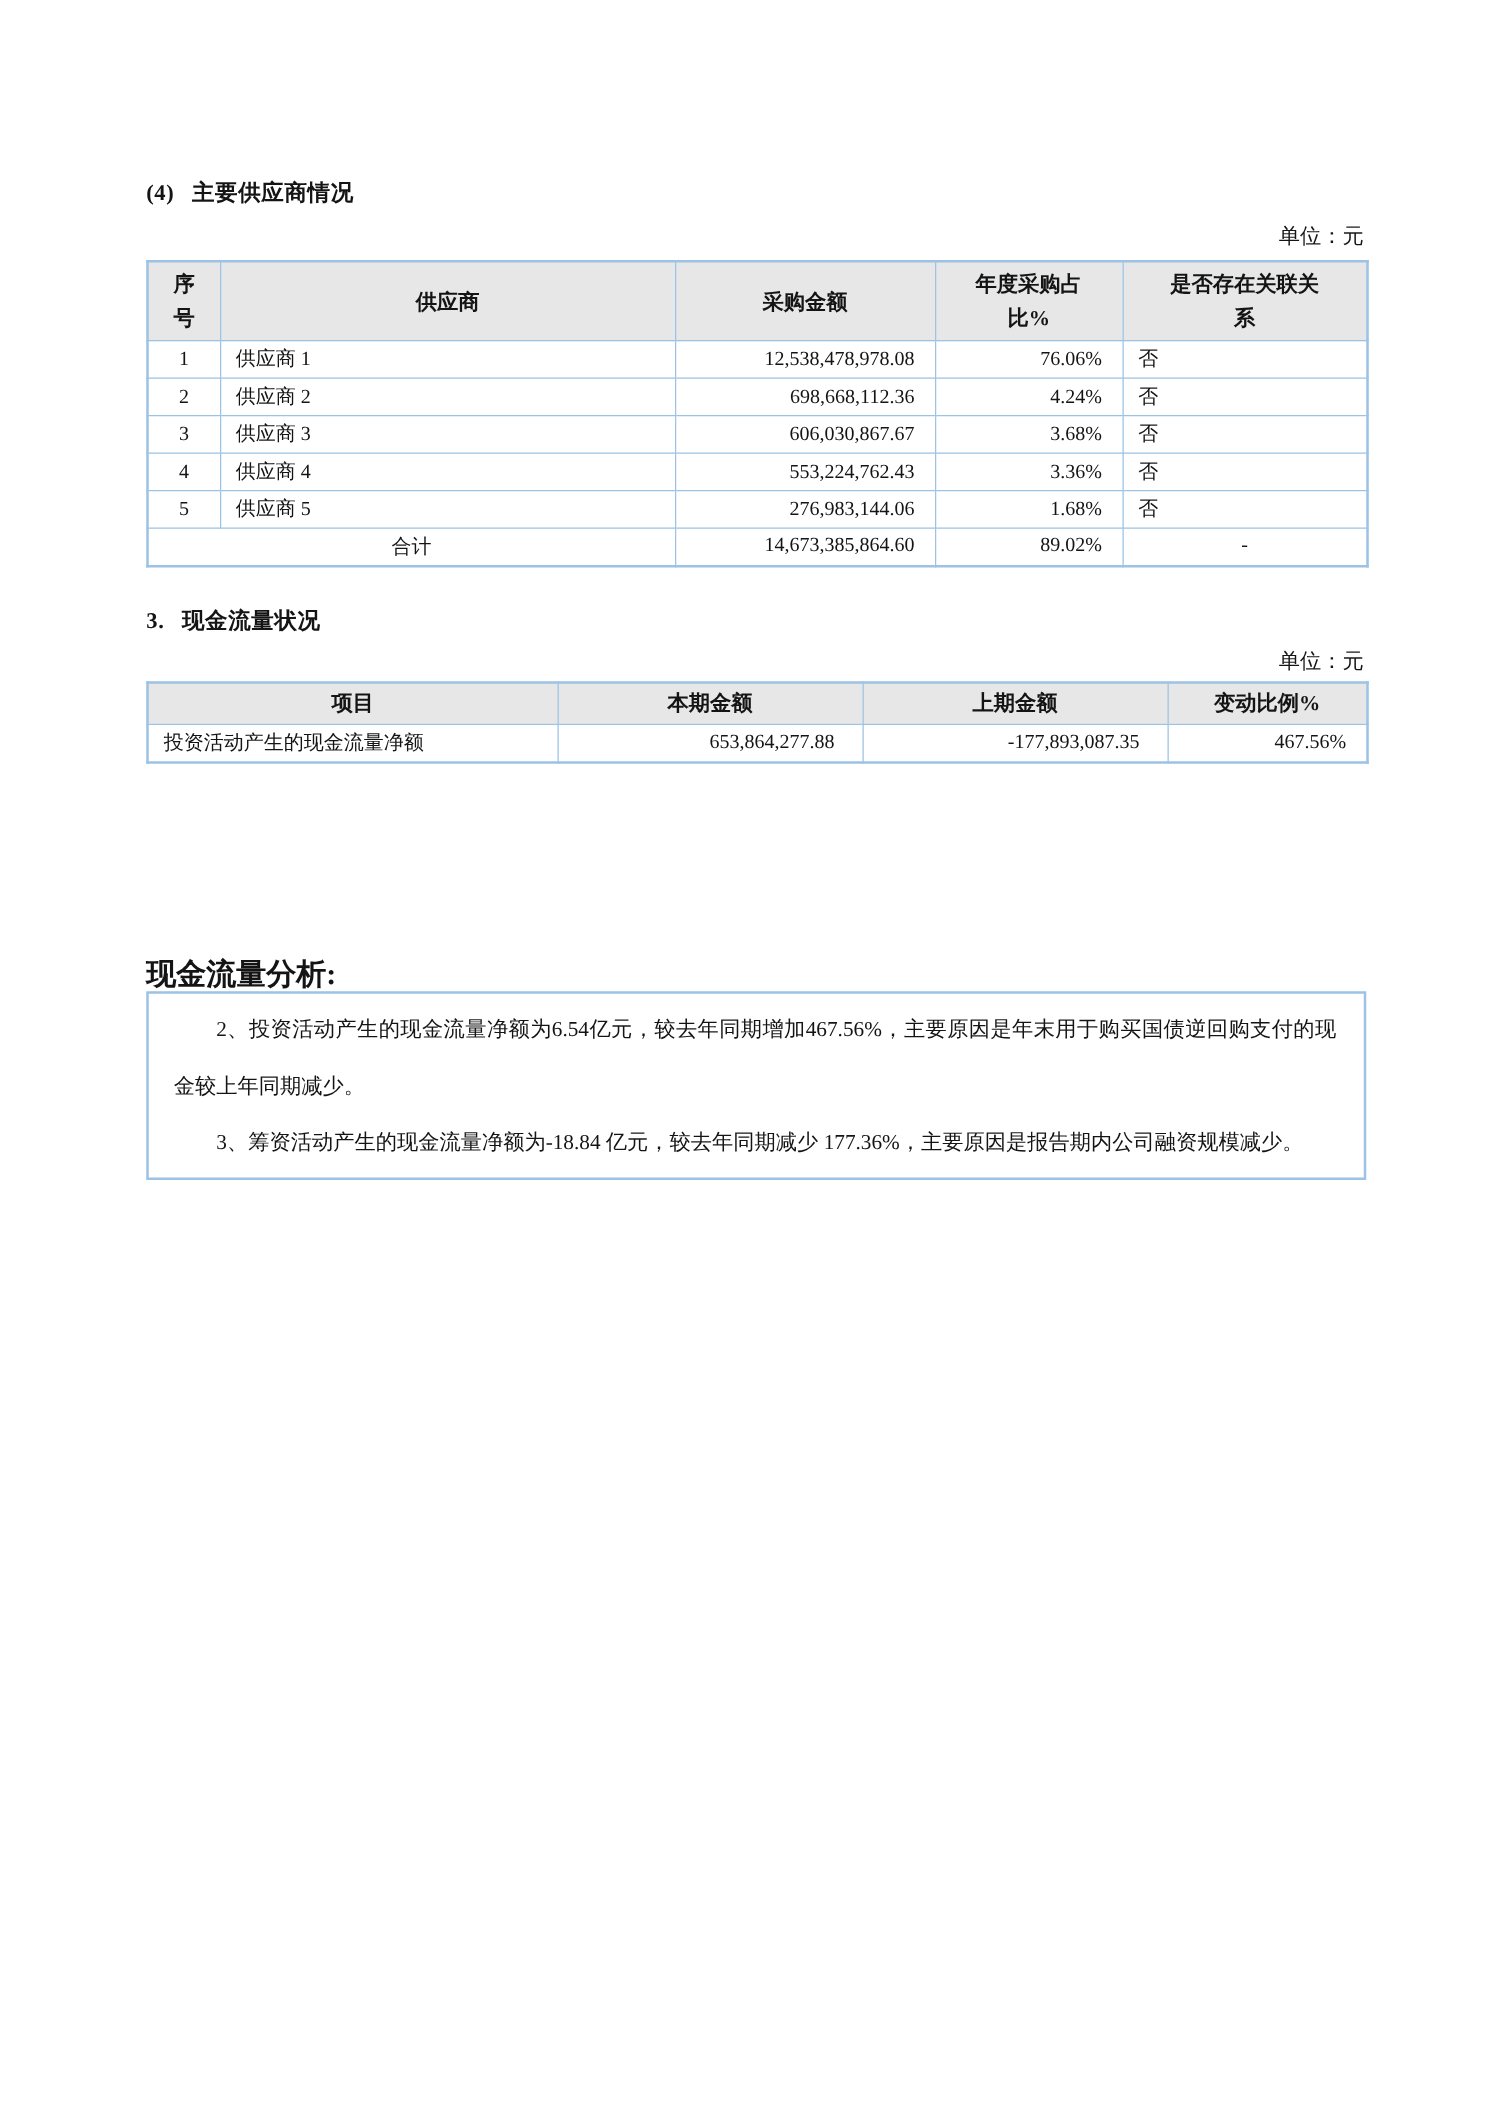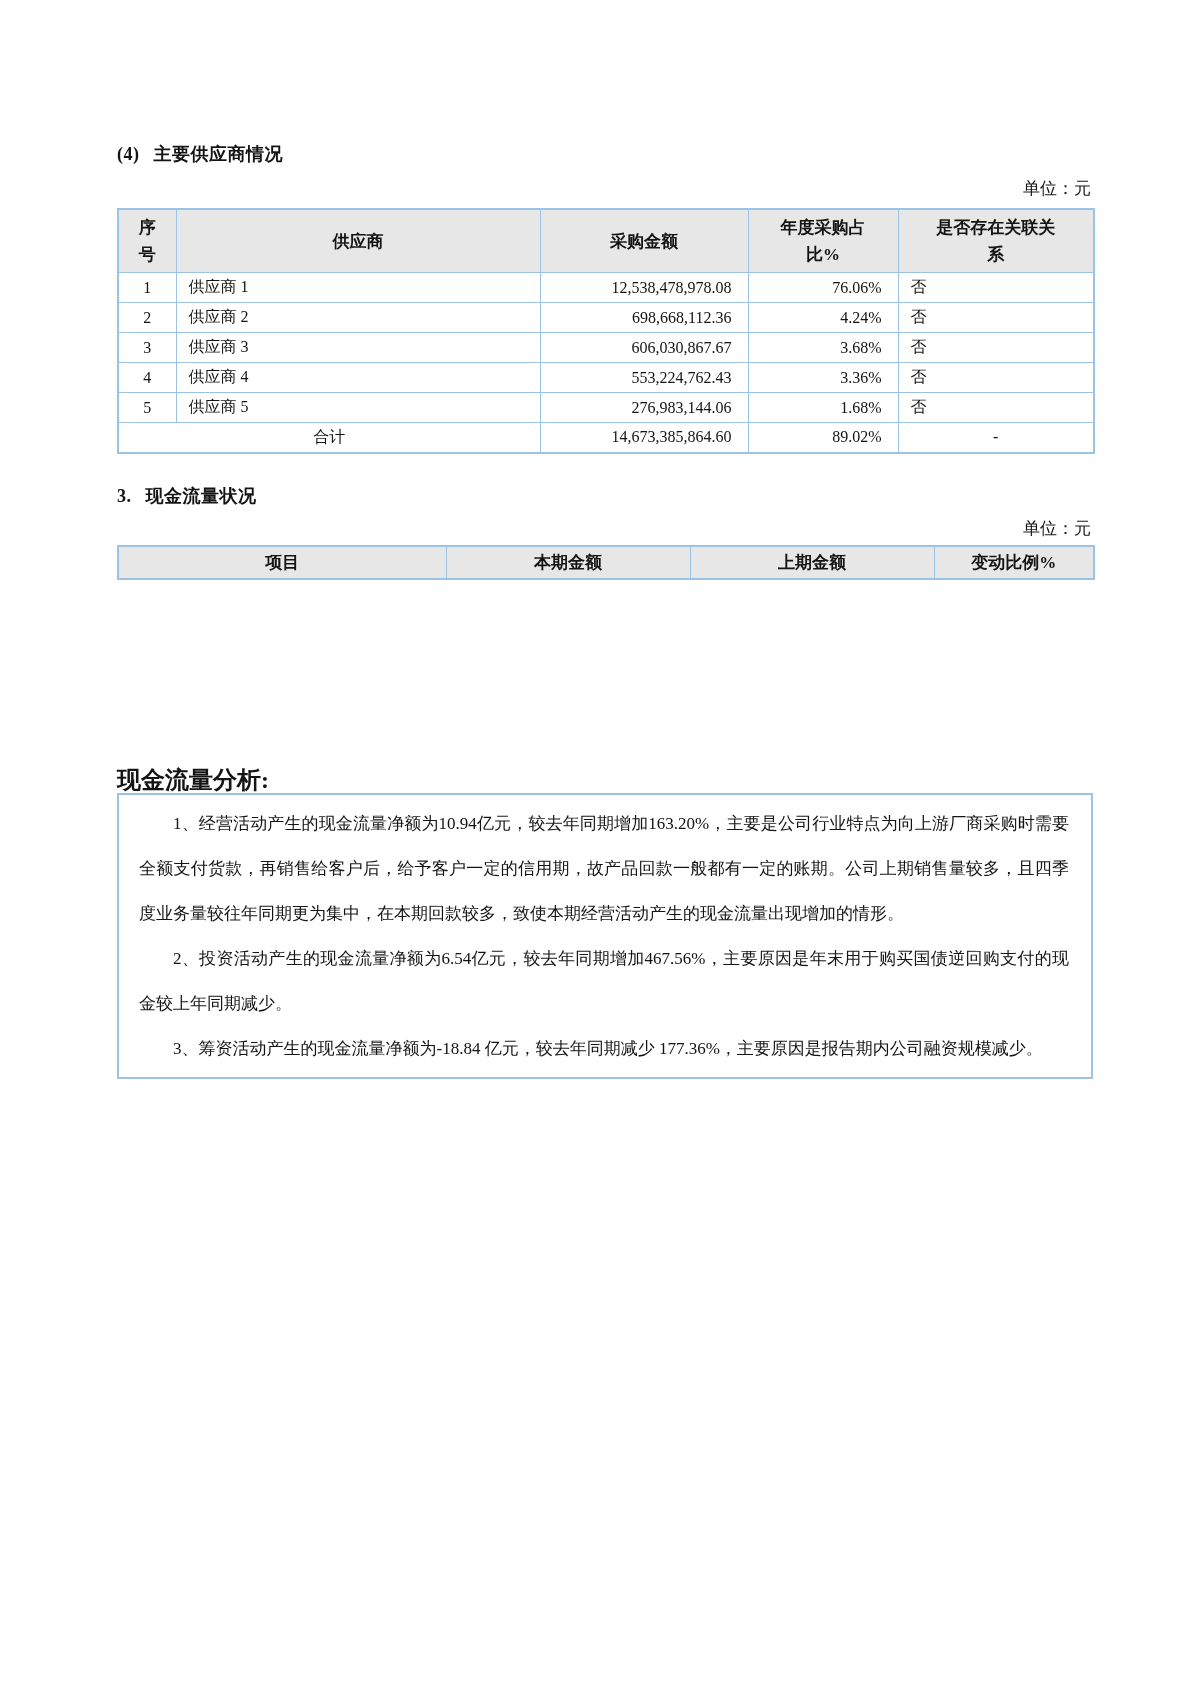--- a/index.html
+++ b/index.html
@@ -178,28 +178,33 @@
       <thead>
         <tr>
           <th>项目</th>
           <th>本期金额</th>
           <th>上期金额</th>
           <th>变动比例%</th>
         </tr>
       </thead>
       <tbody id="cashflow-tbody">
 
+  <tr>
+    <td class="l">投资活动产生的现金流量净额</td>
+    <td class="r" style="padding-right:22px">653,864,277.88</td>
+    <td class="r" style="padding-right:22px">-177,893,087.35</td>
+    <td class="r">467.56%</td>
+  </tr>
 
 </tbody>
     </table>
 
     <div class="analysis-heading" id="analysis-heading">现金流量分析:</div>
 
     <div class="analysis-box" id="analysis-box">
-        <p>1、经营活动产生的现金流量净额为10.94亿元，较去年同期增加163.20%，主要是公司行业特点为向上游厂商采购时需要全额支付货款，再销售给客户后，给予客户一定的信用期，故产品回款一般都有一定的账期。公司上期销售量较多，且四季度业务量较往年同期更为集中，在本期回款较多，致使本期经营活动产生的现金流量出现增加的情形。</p>
         <p>2、投资活动产生的现金流量净额为6.54亿元，较去年同期增加467.56%，主要原因是年末用于购买国债逆回购支付的现金较上年同期减少。</p>
         <p>3、筹资活动产生的现金流量净额为-18.84 亿元，较去年同期减少 177.36%，主要原因是报告期内公司融资规模减少。</p>
       </div>
 
   </div>
 
   <div class="page-number">25</div>
 </div>
 
 </body></html>

